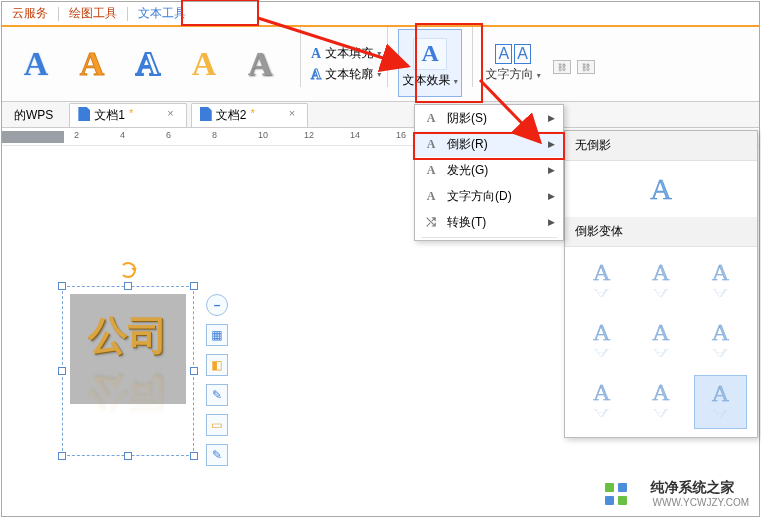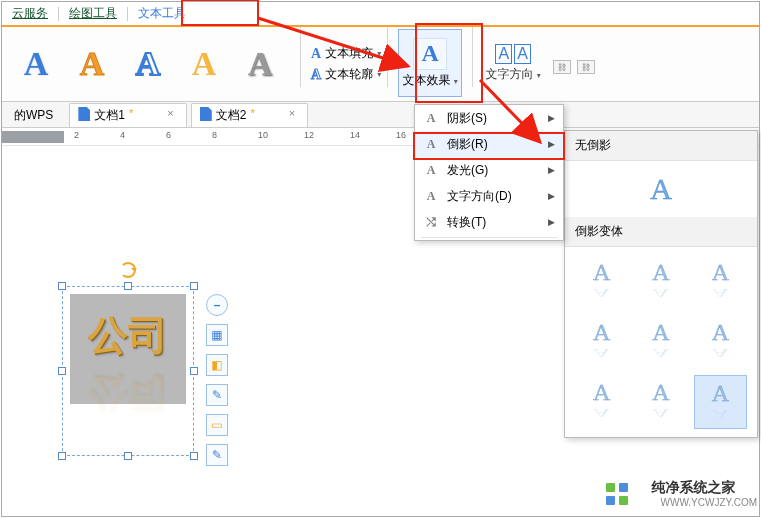--- a/index.html
+++ b/index.html
@@ -2,21 +2,21 @@
 <html><head>
 <meta charset="utf-8">
 <style>
 * { box-sizing: border-box; margin: 0; padding: 0; font-family: "Microsoft YaHei", sans-serif; }
 body { background: #fff; width: 761px; height: 518px; position: relative; overflow: hidden; }
 
 .border-outer { position: absolute; left: 1px; top: 1px; width: 759px; height: 516px; border: 1px solid #aaa; }
 
 .menubar { height: 25px; display: flex; align-items: center; border-bottom: 2px solid #f9a12e; font-size: 12px; background: #fff; position: relative; }
 .menubar .item { padding: 0 10px; color: #333; position: relative; }
-.menubar .item.orange { color: #14532d; text-decoration: underline; }
+.menubar .item.orange { color: #c2410c; }
 .menubar .sep { width: 1px; height: 14px; background: #ccc; }
 .menubar .item.blue { color: #3b7dd8; }
 .red-box-1 { position: absolute; left: 179px; top: -3px; width: 78px; height: 27px; border: 2px solid #e21; z-index: 20; }
 
 .ribbon { height: 75px; background: #fdfdfd; border-bottom: 1px solid #ccc; display: flex; position: relative; }
 .ribbon-group { display: flex; align-items: center; padding: 2px 6px; border-right: none; }
 .big-a { width: 48px; height: 48px; display: flex; align-items: center; justify-content: center; font-size: 34px; font-weight: bold; font-family: Georgia, serif; margin: 0 4px; }
 .a1 { color: #3b7dd8; text-shadow: 0 0 2px rgba(59,125,216,.4); }
 .a2 { color: #f49b2c; -webkit-text-stroke: 1px #d9801a; }
 .a3 { color: transparent; -webkit-text-stroke: 2px #3b7dd8; }
@@ -81,28 +81,28 @@
 .submenu .big-cell { height: 56px; display: flex; align-items: center; justify-content: center; }
 .submenu .big-cell .ba { font-size: 30px; font-family: Georgia, serif; color: #6fa9e8; -webkit-text-stroke: 0.4px #4d85c6; }
 .submenu .grid { display: grid; grid-template-columns: repeat(3, 1fr); gap: 6px; padding: 8px 10px; }
 .submenu .cell { height: 54px; display: flex; flex-direction: column; align-items: center; justify-content: flex-start; padding-top: 4px; position: relative; }
 .submenu .cell.sel { background: #d9e9fb; border: 1px solid #9cc4ee; }
 .submenu .ca { font-size: 24px; font-family: Georgia, serif; color: #9abde4; -webkit-text-stroke: 0.3px #6c99cd; }
 .submenu .cref { font-size: 24px; font-family: Georgia, serif; color: #c8dbee; transform: scaleY(-0.55); opacity: 0.55; margin-top: -6px; }
 
 .arrow-svg { position: absolute; z-index: 40; pointer-events: none; }
 
-.watermark { position: absolute; right: 4px; bottom: 10px; display: flex; align-items: center; gap: 24px; font-size: 14px; font-weight: bold; color: #333; z-index: 50; }
+.watermark { position: absolute; right: 12px; bottom: 10px; display: flex; align-items: center; gap: 24px; font-size: 14px; font-weight: bold; color: #333; z-index: 50; }
 .wm-logo { width: 22px; height: 22px; position: relative; }
 .wm-logo .sq { position: absolute; width: 9px; height: 9px; border-radius: 1px; }
 .wm-logo .s1 { left: 0; top: 0; background: #69c042; }
 .wm-logo .s2 { right: 0; top: 0; background: #4c8ed9; }
 .wm-logo .s3 { left: 0; bottom: 0; background: #4c8ed9; }
 .wm-logo .s4 { right: 0; bottom: 0; background: #69c042; }
-.wm-sub { font-size: 10px; color: #888; font-weight: normal; margin-left: 9px; }
+.wm-sub { font-size: 10px; color: #888; font-weight: normal; margin-left: 2px; }
 </style>
 </head>
 <body>
 
 <div class="border-outer">
 
   <div class="menubar">
     <div class="item orange">云服务</div>
     <div class="sep"></div>
     <div class="item orange">绘图工具</div>

